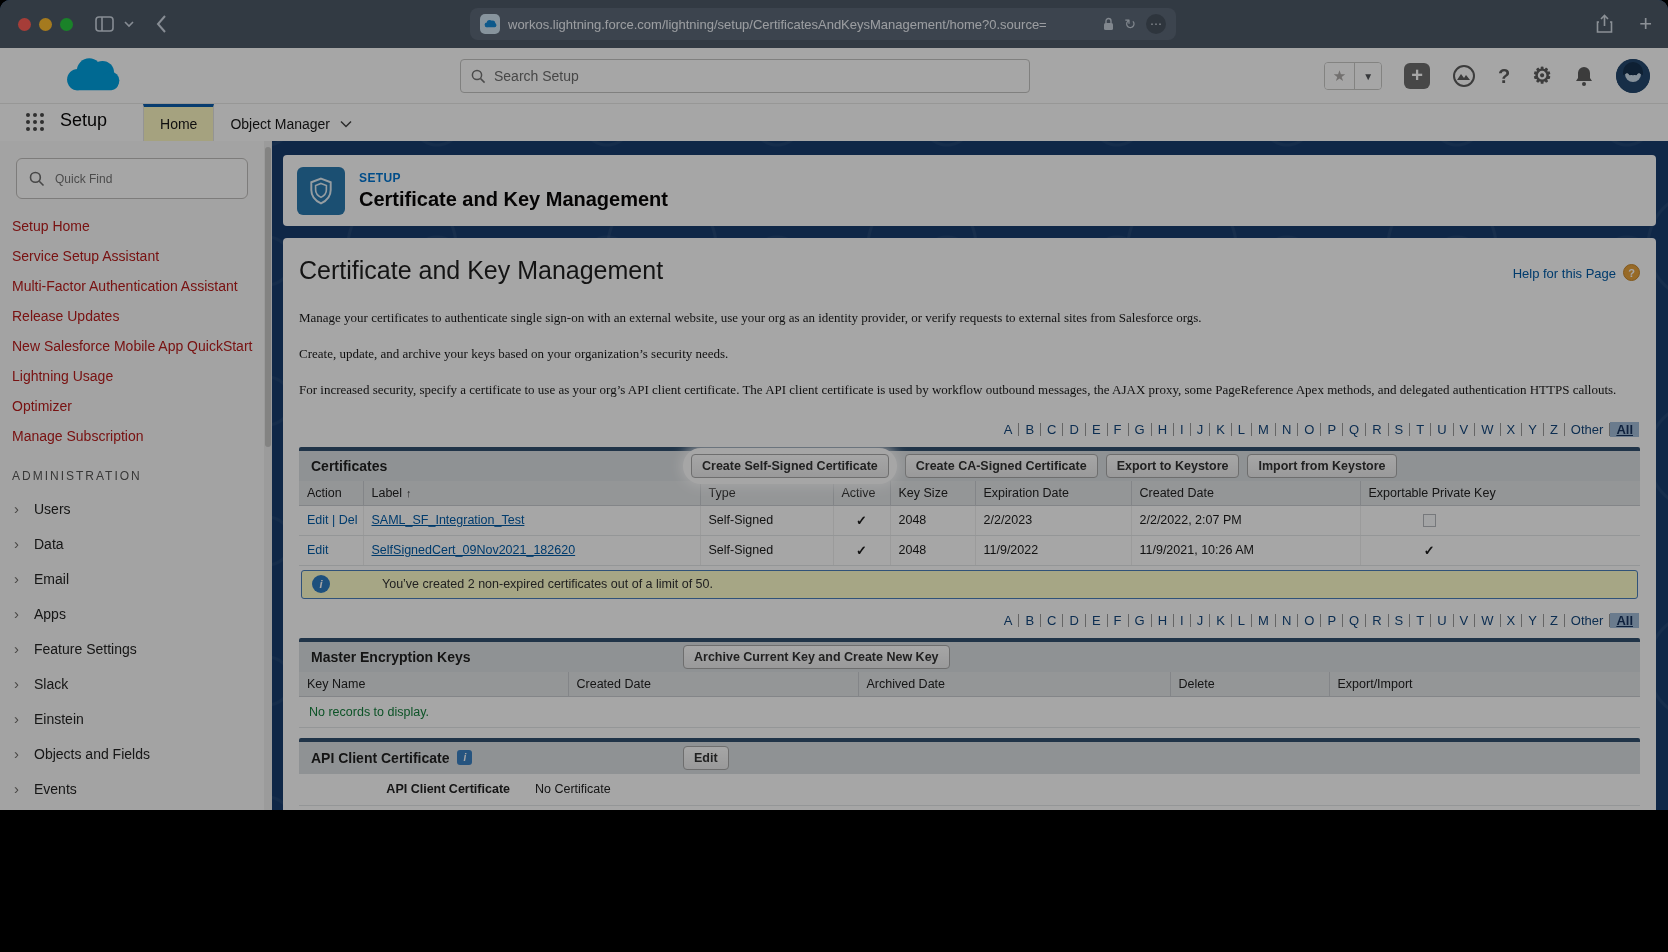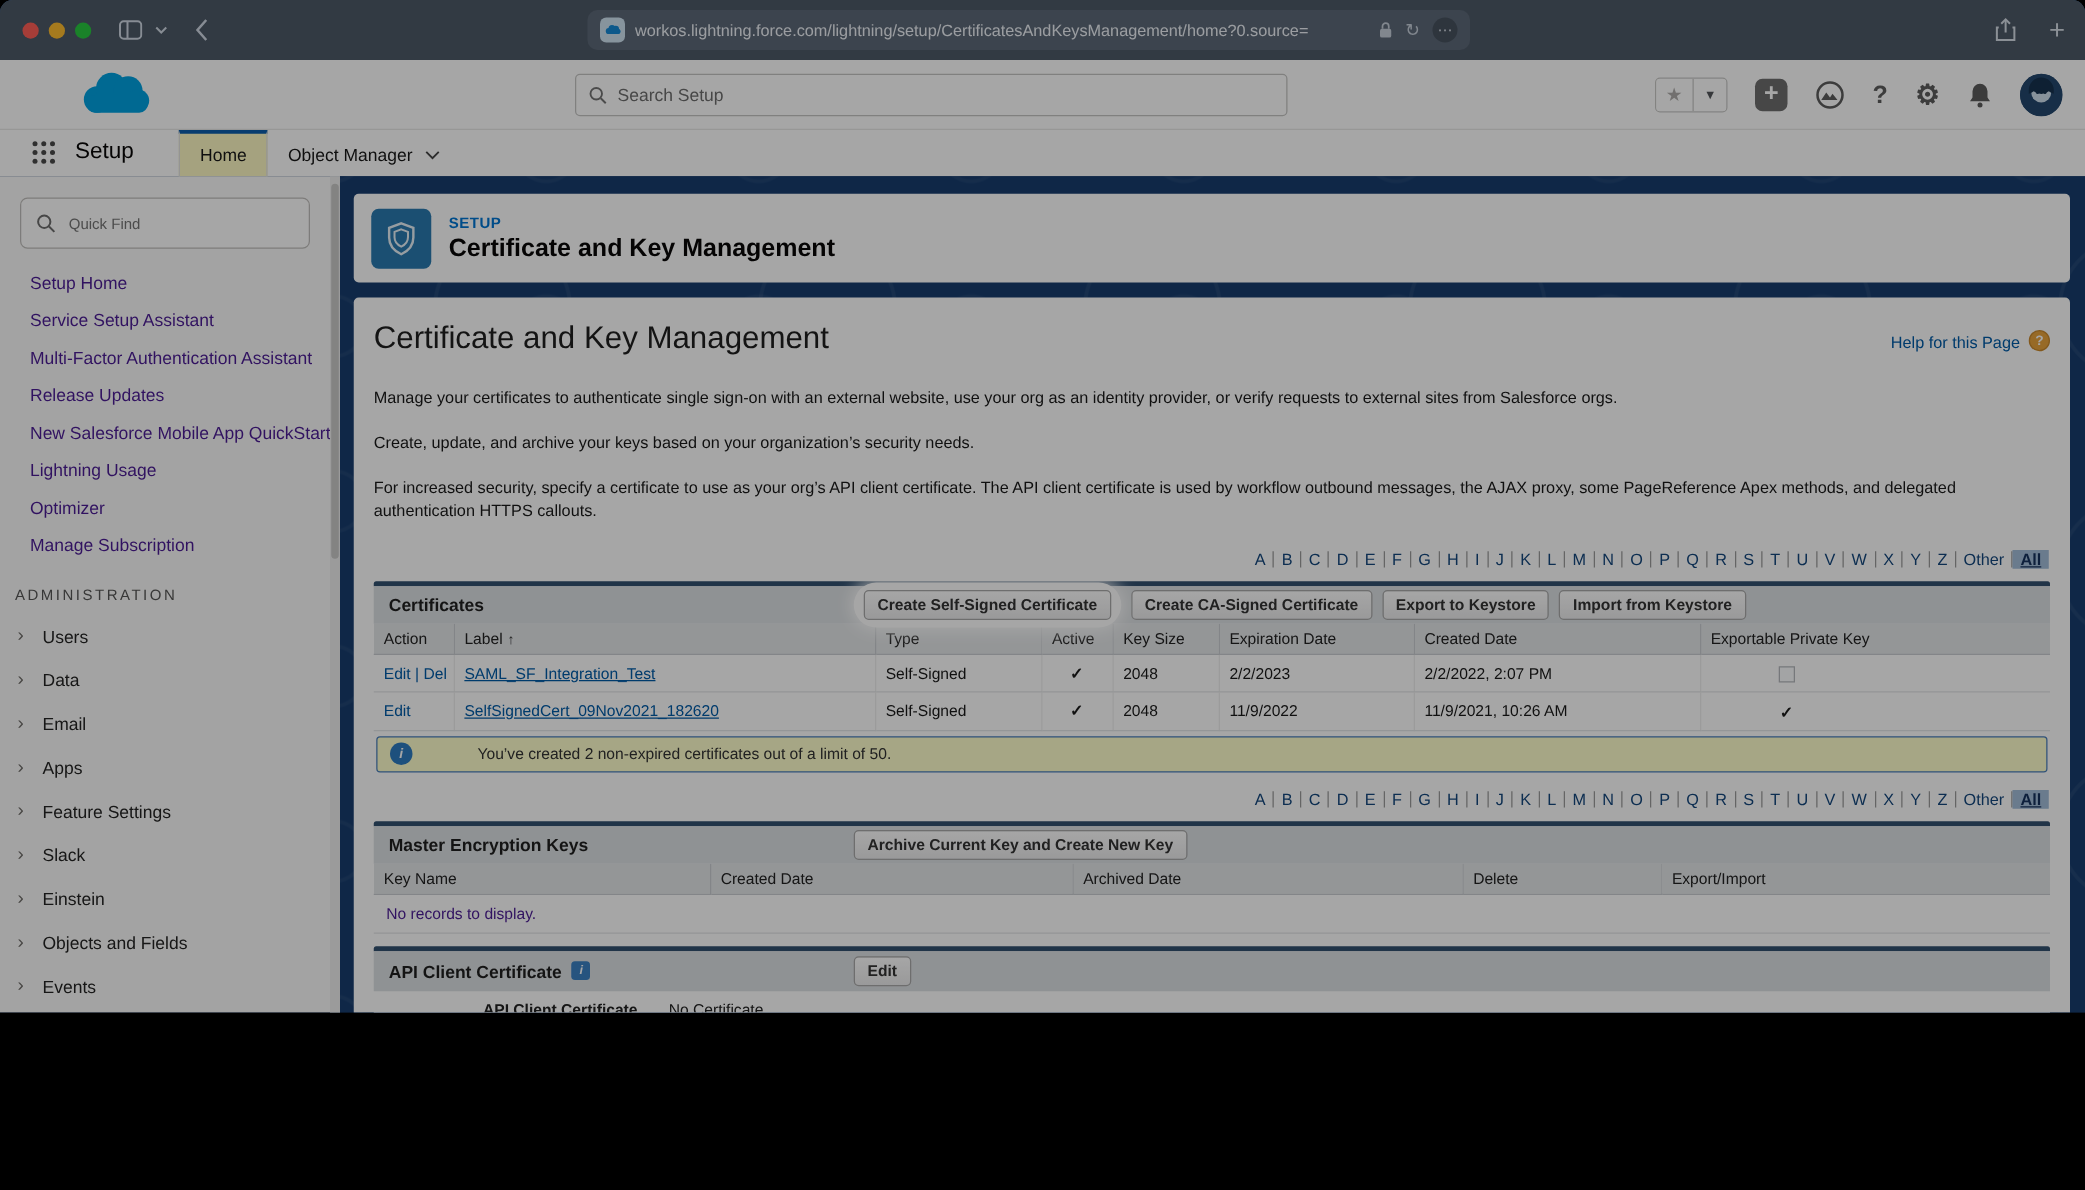--- a/index.html
+++ b/index.html
@@ -41,21 +41,21 @@
   .tab.active { background:#fef9c3; border-top:3px solid #0b5cab; border-left:1px solid #e4e4e2; border-right:1px solid #e4e4e2;text-align:center; }
   .tab .tchev { margin-left:10px; color:#444; }
 
   
   .workspace { display:flex; height:811px; }
   .sidebar { position:relative; width:272px; background:#fbfbfa; flex:0 0 auto; overflow:hidden; }
   .quick-find { margin:17px 20px 10px 16px; width:232px; height:41px; border:1px solid #c1bfbd; border-radius:6px; background:#fff; display:flex; align-items:center; padding:0 12px; }
   .quick-find input { border:none; outline:none; width:100%; margin-left:10px; font-size:12px; color:#333; font-family:"Liberation Sans",sans-serif; background:transparent; }
   .quick-find input::placeholder { color:#757575; }
   .side-list { list-style:none; margin-top:12px; }
-  .side-item { font-size:14px; color:#4c1d95; padding:7px 24px; cursor:pointer; white-space:nowrap; }
+  .side-item { font-size:14px; color:#b91c1c; padding:7px 12px; cursor:pointer; white-space:nowrap; }
   .side-sect { font-size:12px; letter-spacing:2px; color:#565656; padding:18px 12px 8px 12px; }
   .side-group { font-size:14px; color:#242424; padding:9px 12px 9px 14px; display:flex; align-items:center; white-space:nowrap; }
   .side-group .gchev { color:#706e6b; font-size:15px; margin-right:10px; width:10px; }
   .side-scroll-track { position:absolute; right:0; top:0; width:8px; height:100%; background:#efefee; }
   .side-scroll-thumb { position:absolute; right:1px; top:6px; width:6px; height:300px; background:#c9c9c8; border-radius:3px; }
 
   .main { position:relative; flex:1; background-color:#183d6e;
     background-image:
       radial-gradient(circle, transparent 52px, rgba(255,255,255,0.05) 53px, rgba(255,255,255,0.05) 55px, transparent 56px),
       radial-gradient(circle, transparent 22px, rgba(255,255,255,0.045) 23px, rgba(255,255,255,0.045) 25px, transparent 26px),
@@ -67,21 +67,21 @@
   .page-header-card { width:1373px; height:71px; background:#fff; border-radius:4px; display:flex; align-items:center; padding:0 14px; }
   .ph-icon { width:48px; height:48px; border-radius:6px; background:#2a7ab0; display:flex; align-items:center; justify-content:center; margin-right:14px; }
   .ph-eyebrow { font-size:12px; font-weight:bold; color:#0176d3; letter-spacing:.4px; margin-bottom:3px; }
   .ph-title { font-size:20px; font-weight:bold; color:#080707; }
 
   .content-card { width:1373px; height:628px; background:#fff; border-radius:4px; margin-top:12px; padding:0 16px; position:relative; }
   .title-row { display:flex; align-items:flex-start; padding-top:18px; }
   .main-title { font-size:25px; font-weight:400; color:#1f1f1f; }
   .help-link { margin-left:auto; margin-top:8px; display:flex; align-items:flex-end; font-size:13px; color:#015ba7; }
   .help-q { width:17px; height:17px; border-radius:50%; background:#e8a33d; border:1px solid #c9882b; color:#fff; font-size:11px; font-weight:bold; display:flex; align-items:center; justify-content:center; margin-left:7px; }
-  .para { font-size:13px; color:#1a1a1a; margin-top:17px; line-height:1.45; max-width:1336px; }
+  .para { font-size:13px; color:#1a1a1a; margin-top:17px; line-height:1.45; max-width:1336px;font-family:Liberation Serif, serif; }
   .para.first { margin-top:24px; }
 
   .alpha-row { display:flex; justify-content:flex-end; align-items:center; font-size:13px; margin-top:22px; padding-right:1px; }
   .alpha-row.second { margin-top:14px; }
   .alpha-link { color:#14477d; padding:0 6px; border-right:1px solid #9b9b9b; line-height:13px; cursor:pointer; }
   .alpha-link:last-child { border-right:none; }
   .alpha-link.sel { background:#a3bdd9; color:#16325c; font-weight:bold; border-right:none; padding:1px 6px;text-decoration:underline; }
 
   .section { margin-top:10px; }
   .sect-topbar { height:4px; background:#32506f; border-radius:2px 2px 0 0; }
@@ -109,21 +109,21 @@
   .cbx { display:inline-block; width:13px; height:13px; border:1px solid #b5b9bd; background:#fbfcfd; vertical-align:middle; }
   .cbx.checked { border:none; background:none; width:auto; height:auto; font-size:13px; font-weight:bold; color:#1b1b1b; }
 
   .banner { margin:4px 2px 10px 2px; height:29px; background:#ffffcc; border:1px solid #4a7ebb; border-radius:3px; display:flex; align-items:center; }
   .info-circle { width:18px; height:18px; border-radius:50%; background:#2d7bc1; color:#fff; font-size:11px; font-weight:bold; font-style:italic; display:flex; align-items:center; justify-content:center; margin-left:10px; }
   .banner-text { font-size:12.5px; color:#333; margin-left:52px; }
 
   .mek-cols col:nth-child(1){width:269px;} .mek-cols col:nth-child(2){width:290px;}
   .mek-cols col:nth-child(3){width:312px;} .mek-cols col:nth-child(4){width:159px;}
   .mek-cols col:nth-child(5){width:311px;}
-  .empty-row { background:#fff; font-size:12.5px; color:#4c1d95; padding:8px 10px; border-bottom:1px solid #e3e6e8; }
+  .empty-row { background:#fff; font-size:12.5px; color:#15803d; padding:8px 10px; border-bottom:1px solid #e3e6e8; }
 
   .api-header { position:relative; background:#dce0e3; height:32px; display:flex; align-items:center; padding-left:12px; }
   .api-info { width:15px; height:15px; border-radius:3px; background:#3b82c4; color:#fff; font-size:10px; font-weight:bold; font-style:italic; display:flex; align-items:center; justify-content:center; margin-left:8px; }
   .api-body { background:#fff; border-bottom:1px solid #e3e6e8; padding:8px 0 9px 0; display:flex; align-items:center; }
   .api-field-label { width:211px; text-align:right; font-size:12.5px; font-weight:bold; color:#222; }
   .api-field-value { margin-left:25px; font-size:12.5px; color:#222; }
   .api-footer { background:#fff; height:16px; border-bottom:1px solid #e3e6e8; }
 
   .dim-overlay { position:absolute; inset:0; background:rgba(0,0,0,0.35); z-index:90; pointer-events:none; }
   svg { display:block; }

